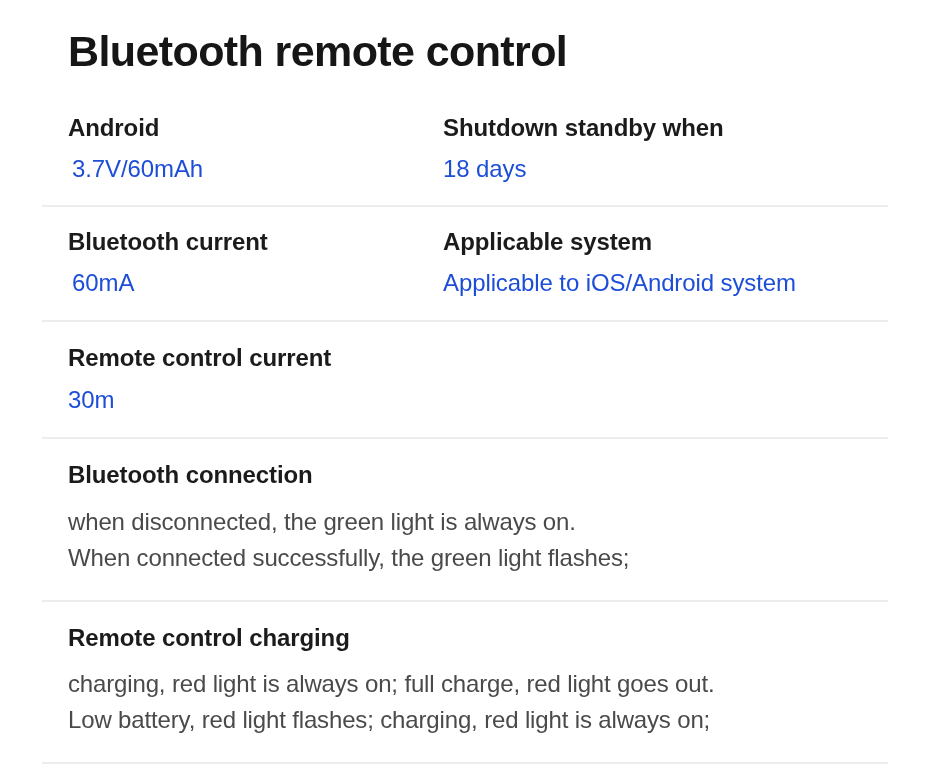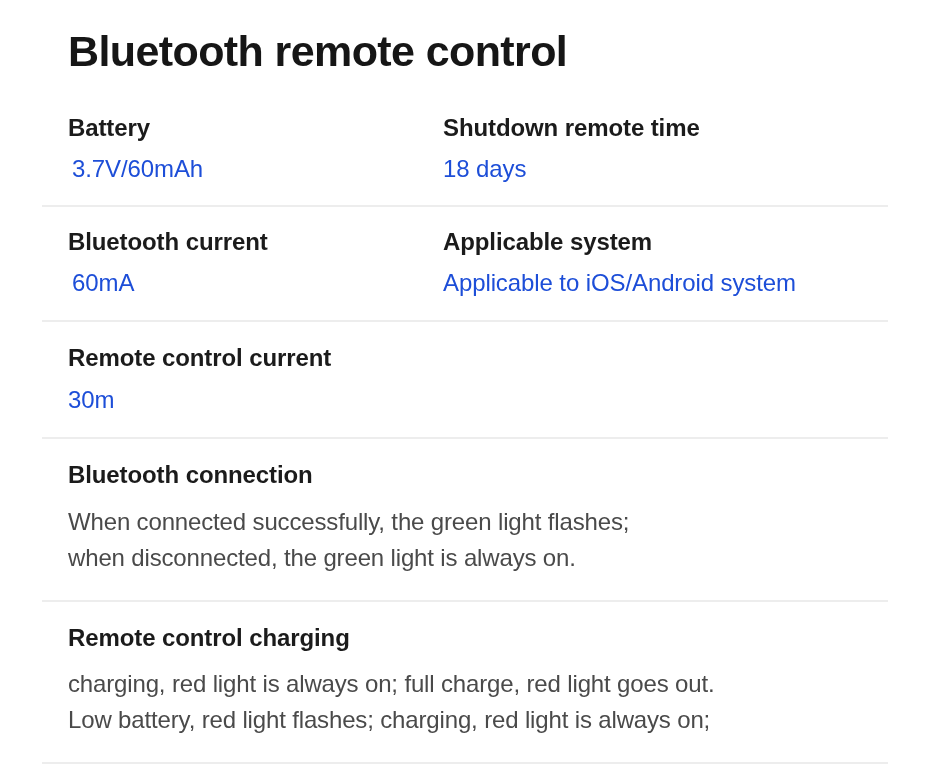--- a/index.html
+++ b/index.html
@@ -97,25 +97,25 @@
 </style>
 </head>
 <body>
 
 <div class="sheet">
 
   <h1 class="page-title">Bluetooth remote control</h1>
 
   <div class="spec-row row-first">
     <div class="col col-left">
-      <div class="spec-label">Battery</div>
+      <div class="spec-label">Android</div>
       <div class="spec-value indented">3.7V/60mAh</div>
     </div>
     <div class="col col-right">
-      <div class="spec-label">Shutdown remote time</div>
+      <div class="spec-label">Shutdown standby when</div>
       <div class="spec-value">18 days</div>
     </div>
   </div>
 
   <hr class="divider d1">
 
   <div class="spec-row row-second">
     <div class="col col-left">
       <div class="spec-label">Bluetooth current</div>
       <div class="spec-value indented">60mA</div>
@@ -134,22 +134,22 @@
       <div class="spec-value">30m</div>
     </div>
   </div>
 
   <hr class="divider d3">
 
   <div class="spec-row row-block">
     <div class="col col-full">
       <div class="spec-label">Bluetooth connection</div>
       <div class="spec-desc">
+        <span class="desc-line">when disconnected, the green light is always on.</span>
         <span class="desc-line">When connected successfully, the green light flashes;</span>
-        <span class="desc-line">when disconnected, the green light is always on.</span>
       </div>
     </div>
   </div>
 
   <hr class="divider d4">
 
   <div class="spec-row row-block">
     <div class="col col-full">
       <div class="spec-label">Remote control charging</div>
       <div class="spec-desc">

